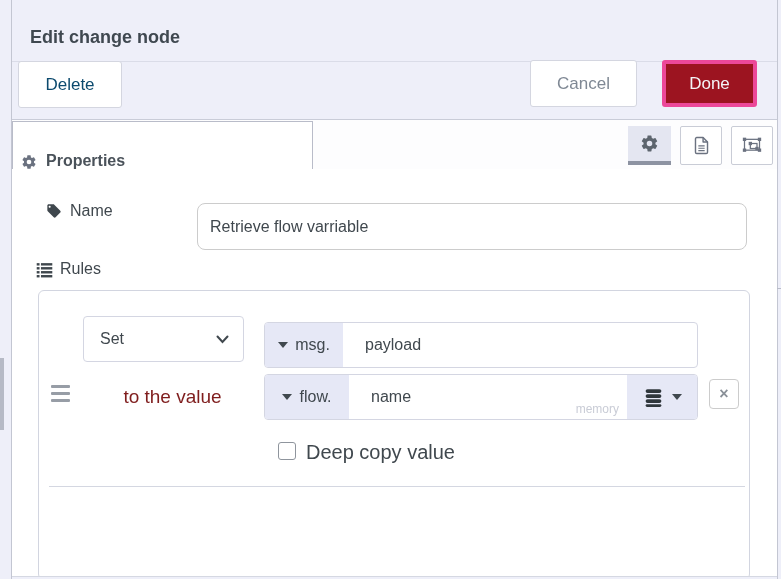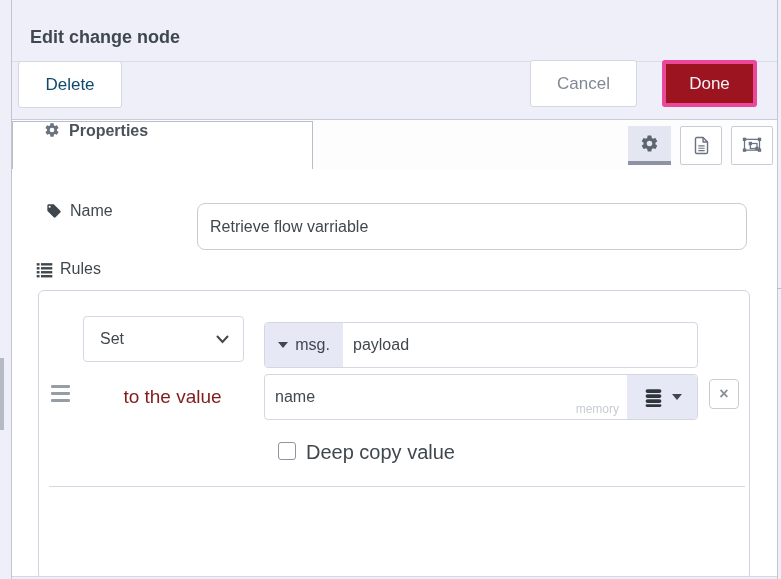--- a/index.html
+++ b/index.html
@@ -20,22 +20,22 @@
   .buttonbar{left:12px;top:48px;width:765px;height:71px;border-bottom:1px solid #c9ccd8;}
   .btn{position:absolute;box-sizing:border-box;display:flex;align-items:center;justify-content:center;
        font-size:17px;border-radius:3px;cursor:pointer;background:#fff;border:1px solid #d4d6e0;}
   .btn-delete{left:6px;top:13px;width:104px;height:47px;color:#0c4a6e;}
   .btn-cancel{left:518px;top:12px;width:107px;height:47px;color:#7f8894;}
   .btn-done{left:650px;top:12px;width:95px;height:47px;background:#9c1420;border:4px solid #ec4899;color:#f4f4f6;}
 
   .tabrow{left:12px;top:120px;width:765px;height:49px;background:#fdfdfe;}
   .tabrow-border{left:313px;top:168px;width:464px;height:1px;background:#b9bcc9;}
   .tab-active{left:12px;top:121px;width:301px;height:49px;box-sizing:border-box;background:#fff;
-              border:1px solid #b9bcc9;border-bottom:none;display:flex;align-items:flex-start;gap:9px;
-              padding-left:31px;font-size:16px;font-weight:bold;color:#4a525a;cursor:pointer;}
+              border:1px solid #b9bcc9;border-bottom:none;display:flex;align-items:flex-end;gap:9px;
+              padding-left:8px;font-size:16px;font-weight:bold;color:#4a525a;cursor:pointer;}
   .iconbtn{position:absolute;box-sizing:border-box;display:flex;align-items:center;justify-content:center;cursor:pointer;}
   .iconbtn.plain{background:#fff;border:1px solid #c9ccd6;border-radius:2px;}
   .iconbtn.active{background:#e4e6f1;border:none;border-bottom:4px solid #8d93a2;border-radius:0;}
 
   .content{left:12px;top:169px;width:765px;height:407px;background:#fff;}
   .bottom-strip{left:12px;top:576px;width:765px;height:3px;background:#eeeff9;border-top:1px solid #d5d8e2;}
 
   .field-label{position:absolute;display:flex;align-items:center;gap:8px;font-size:16px;color:#40484e;}
   .name-input{position:absolute;left:185px;top:34px;width:550px;height:47px;box-sizing:border-box;
               border:1px solid #ccc;border-radius:8px;padding:0 12px;font-size:16px;color:#40484e;
@@ -45,21 +45,21 @@
              border:1px solid #d2d5e0;border-radius:6px;background:#fff;}
 
   .sel{position:absolute;left:44px;top:25px;width:161px;height:46px;box-sizing:border-box;border:1px solid #d4d6e2;
        border-radius:4px;display:flex;align-items:center;padding:0 14px 0 16px;font-size:16px;cursor:pointer;background:#fff;gap:18px;}
   .sel .sel-label{flex:1;}
 
   .tinput{position:absolute;left:225px;width:434px;height:46px;box-sizing:border-box;border:1px solid #d4d6e2;
           border-radius:4px;display:flex;overflow:hidden;background:#fff;}
   .tinput .prefix{display:flex;align-items:center;justify-content:center;gap:7px;background:#e6e8f6;
                   font-size:16px;color:#40484e;cursor:pointer;flex:0 0 auto;}
-  .tinput .body{position:relative;flex:1;display:flex;align-items:center;}
+  .tinput .body{position:relative;flex:1;display:flex;align-items:center;padding-left:12px;}
   .tinput .body input{border:none;outline:none;width:100%;height:100%;padding:0 10px;font-size:16px;
                       color:#40484e;font-family:inherit;background:transparent;}
   .tinput .hint{position:absolute;right:8px;bottom:3px;font-size:12px;color:#c9ccd6;pointer-events:none;}
   .tinput .store{display:flex;align-items:center;justify-content:center;gap:8px;background:#e6e8f6;
                  flex:0 0 70px;cursor:pointer;}
 
   .tri-down{width:0;height:0;border-left:5px solid transparent;border-right:5px solid transparent;
             border-top:6px solid #40484e;}
 
   .drag-handle{position:absolute;left:12px;top:94px;width:19px;height:17px;cursor:grab;}
@@ -197,20 +197,24 @@
       </div>
 
       <div class="drag-handle">
         <span></span>
           <span></span>
           <span style="margin-bottom:0;"></span>
       </div>
       <div class="to-label">to the value</div>
 
       <div class="tinput" style="top:83px;">
+        <div class="prefix" style="flex-basis:84px;">
+          <span class="tri-down"></span>
+          <span>flow.</span>
+        </div>
         <div class="body">
           <input type="text" value="name" style="">
           <span class="hint">memory</span>
         </div>
         <div class="store">
           <span>
             <svg width="21" height="21" viewBox="0 0 24 24" fill="#30373c">
                 <rect x="3" y="2.5" width="18" height="4.4" rx="2.2"></rect>
                 <rect x="3" y="8.2" width="18" height="4.4" rx="2.2"></rect>
                 <rect x="3" y="13.9" width="18" height="4.4" rx="2.2"></rect>

